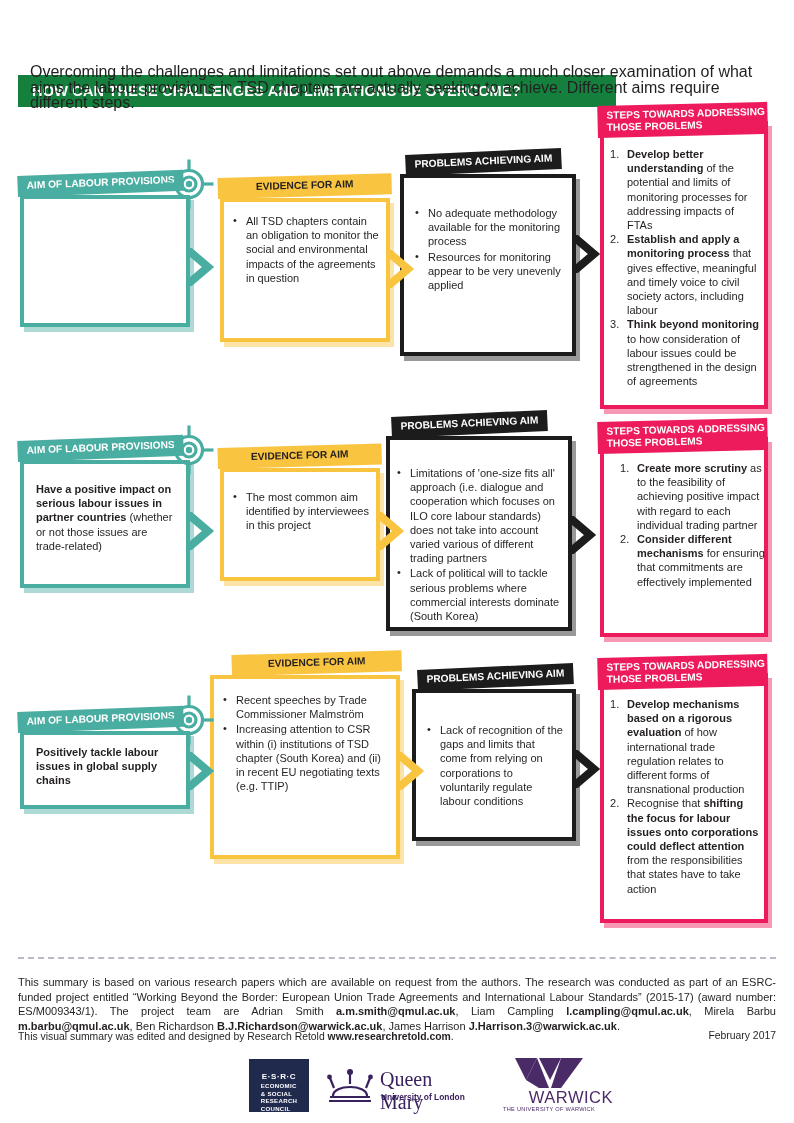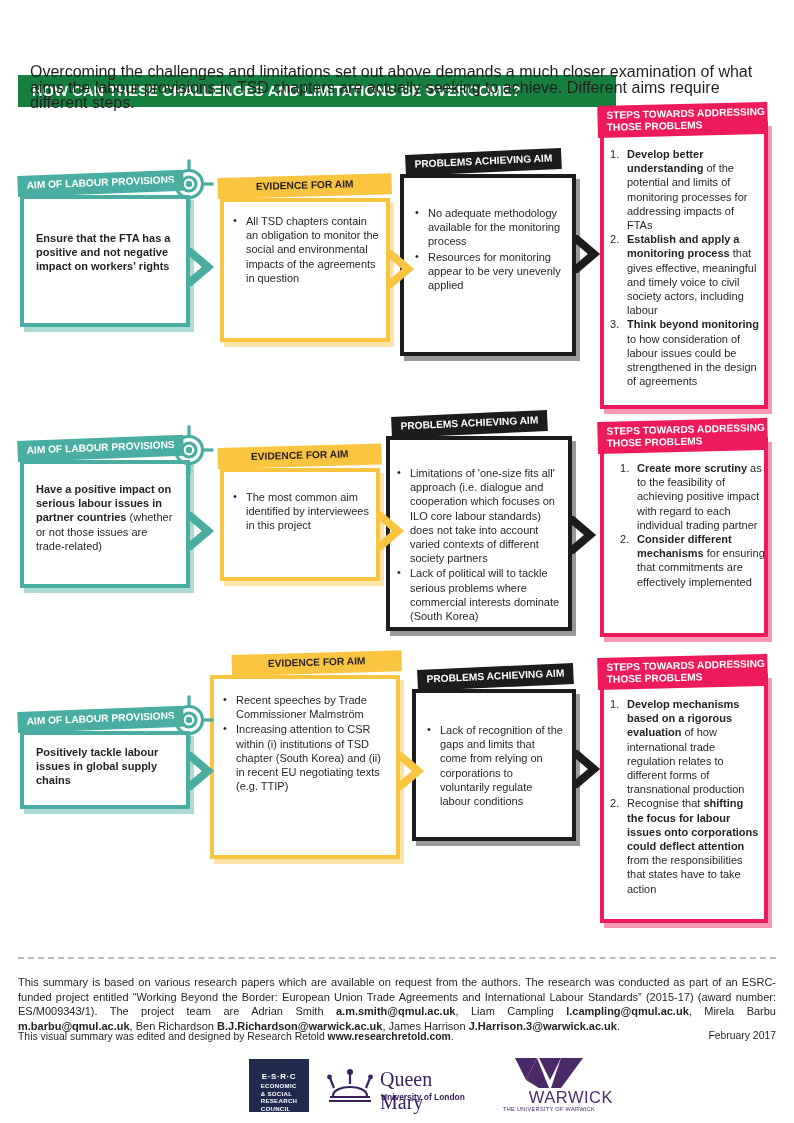--- a/index.html
+++ b/index.html
@@ -177,23 +177,20 @@
 
 <div class="header-bar">
   <div class="title">HOW CAN THESE CHALLENGES AND LIMITATIONS BE OVERCOME?</div>
 </div>
 <div class="intro">Overcoming the challenges and limitations set out above demands a much closer examination of what aims the labour provisions in TSD chapters are actually seeking to achieve. Different aims require different steps.</div>
 
 <div class="shadow sh-teal" style="left:24px; top:200px; width:170px; height:132px;"></div>
 <div class="card teal" style="left:20px; top:195px; width:170px; height:132px; z-index:2;">
   <div class="body"></div>
   <div class="tab" style="left:-2px; top:-19px; transform:rotate(-2.2deg); transform-origin:left bottom;">AIM OF LABOUR PROVISIONS</div>
-  <div class="content" style="left:16px; top:36px; width:140px;">
-    <span class="b">Ensure that the FTA has a positive and not negative impact on workers' rights</span><span></span>
-  </div>
 </div>
 
 <svg class="target" style="left:163px; top:158px;" width="52" height="52" viewBox="0 0 52 52">
   <g stroke="#49ADA1" fill="none" stroke-width="3.2">
     <circle cx="26" cy="26" r="13.5"></circle>
     <circle cx="26" cy="26" r="7"></circle>
     <line x1="26" y1="1.5" x2="26" y2="12"></line>
     <line x1="26" y1="40" x2="26" y2="50.5"></line>
     <line x1="1.5" y1="26" x2="12" y2="26"></line>
     <line x1="40" y1="26" x2="50.5" y2="26"></line>
@@ -291,21 +288,21 @@
 <svg class="arrow" style="left:376px; top:512px;" width="30" height="38" viewBox="0 0 30 38">
   <path d="M2 2 L22 19 L2 36" fill="none" stroke="#F9C440" stroke-width="8" stroke-linejoin="miter"></path>
 </svg>
 
 <div class="shadow sh-black" style="left:390px; top:441px; width:186px; height:195px;"></div>
 <div class="card black" style="left:386px; top:436px; width:186px; height:195px; z-index:2;">
   <div class="body"></div>
   <div class="tab" style="left:6px; top:-19px; transform:rotate(-2.6deg); transform-origin:left bottom;">PROBLEMS ACHIEVING AIM</div>
   <div class="content" style="left:10px; top:30px; width:166px;">
     <ul class="bul">
-      <li>Limitations of 'one-size fits all' approach (i.e. dialogue and cooperation which focuses on ILO core labour standards) does not take into account varied contexts of different society partners</li>
+      <li>Limitations of 'one-size fits all' approach (i.e. dialogue and cooperation which focuses on ILO core labour standards) does not take into account varied various of different trading partners</li>
       <li>Lack of political will to tackle serious problems where commercial interests dominate (South Korea)</li>
     </ul>
   </div>
 </div>
 
 <svg class="arrow" style="left:568px; top:516px;" width="30" height="38" viewBox="0 0 30 38">
   <path d="M2 2 L22 19 L2 36" fill="none" stroke="#1c1c1c" stroke-width="8" stroke-linejoin="miter"></path>
 </svg>
 
 <div class="shadow sh-pink" style="left:604px; top:442px; width:168px; height:200px;"></div>

